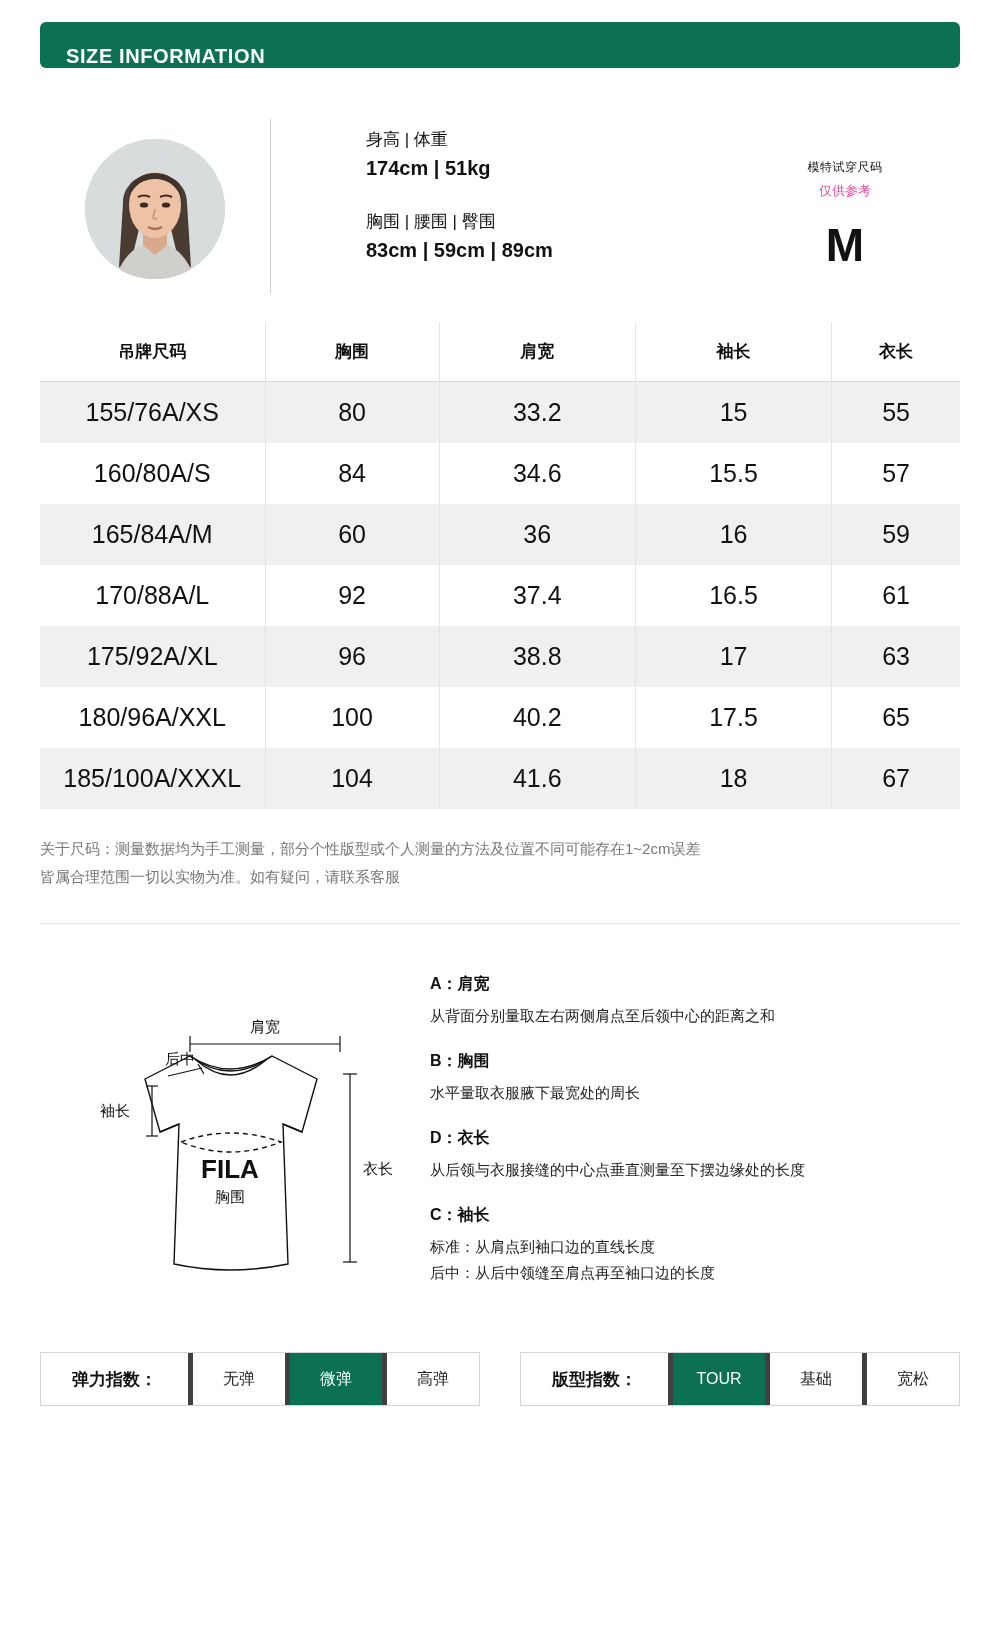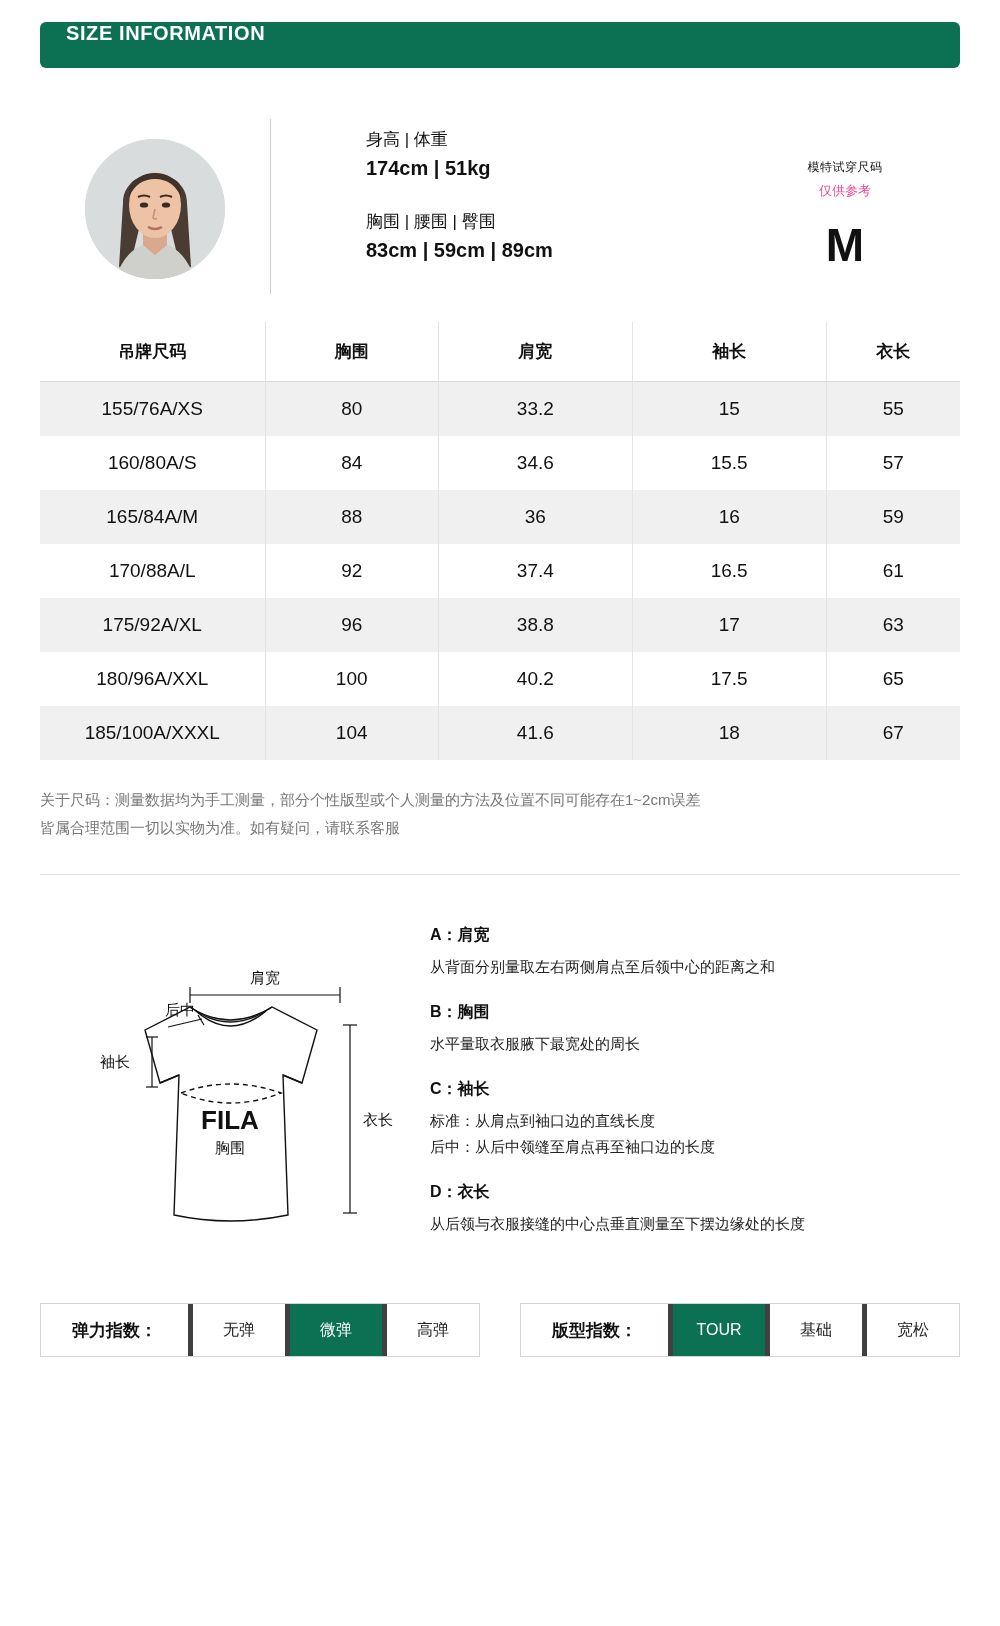--- a/index.html
+++ b/index.html
@@ -23,21 +23,21 @@
     position: relative;
   }
 
   
   .header-bar {
     margin-top: 22px;
     height: 46px;
     background: #0b7152;
     border-radius: 6px;
     display: flex;
-    align-items: flex-start;
+    align-items: flex-end;
     padding-left: 26px;
   }
   .header-bar .title {
     color: #ffffff;
     font-size: 20px;
     font-weight: bold;
     letter-spacing: 0.6px;
   }
 
   
@@ -123,21 +123,21 @@
     padding: 18px 0;
     text-align: center;
     border-bottom: 1px solid #d9d9d9;
   }
   .size-table th.first-col,
   .size-table td.first-col {
     width: 225px;
     text-align: center;
   }
   .size-table td {
-    font-size: 19px;
+    font-size: 25px;
     text-align: center;
     padding: 16px 6px;
     border-right: 1px solid #e4e4e4;
   }
   .size-table td:last-child { border-right: none; }
   .size-table tbody tr:nth-child(odd) { background: #f0f0f0; }
   .size-table tbody tr:nth-child(even) { background: #ffffff; }
   .size-table thead th { border-right: 1px solid #e4e4e4; }
   .size-table thead th:last-child { border-right: none; }
 
@@ -300,21 +300,21 @@
       </tr>
       <tr>
         <td class="first-col">160/80A/S</td>
         <td>84</td>
         <td>34.6</td>
         <td>15.5</td>
         <td>57</td>
       </tr>
       <tr>
         <td class="first-col">165/84A/M</td>
-        <td>88</td>
+        <td>60</td>
         <td>36</td>
         <td>16</td>
         <td>59</td>
       </tr>
       <tr>
         <td class="first-col">170/88A/L</td>
         <td>92</td>
         <td>37.4</td>
         <td>16.5</td>
         <td>61</td>
@@ -401,27 +401,27 @@
     <div class="diagram-right">
       <div class="def-block">
         <div class="def-title">A：肩宽</div>
         <div class="def-line">从背面分别量取左右两侧肩点至后领中心的距离之和</div>
       </div>
       <div class="def-block">
         <div class="def-title">B：胸围</div>
         <div class="def-line">水平量取衣服腋下最宽处的周长</div>
       </div>
       <div class="def-block">
+        <div class="def-title">D：衣长</div>
+        <div class="def-line">从后领与衣服接缝的中心点垂直测量至下摆边缘处的长度</div>
+      </div>
+      <div class="def-block">
         <div class="def-title">C：袖长</div>
         <div class="def-line">标准：从肩点到袖口边的直线长度</div>
         <div class="def-line">后中：从后中领缝至肩点再至袖口边的长度</div>
-      </div>
-      <div class="def-block">
-        <div class="def-title">D：衣长</div>
-        <div class="def-line">从后领与衣服接缝的中心点垂直测量至下摆边缘处的长度</div>
       </div>
     </div>
   </div>
 
   <div class="index-row">
     <div class="index-box">
       <div class="index-label">弹力指数：</div>
       <div class="index-opt">无弹</div>
       <div class="index-opt active">微弹</div>
       <div class="index-opt">高弹</div>

